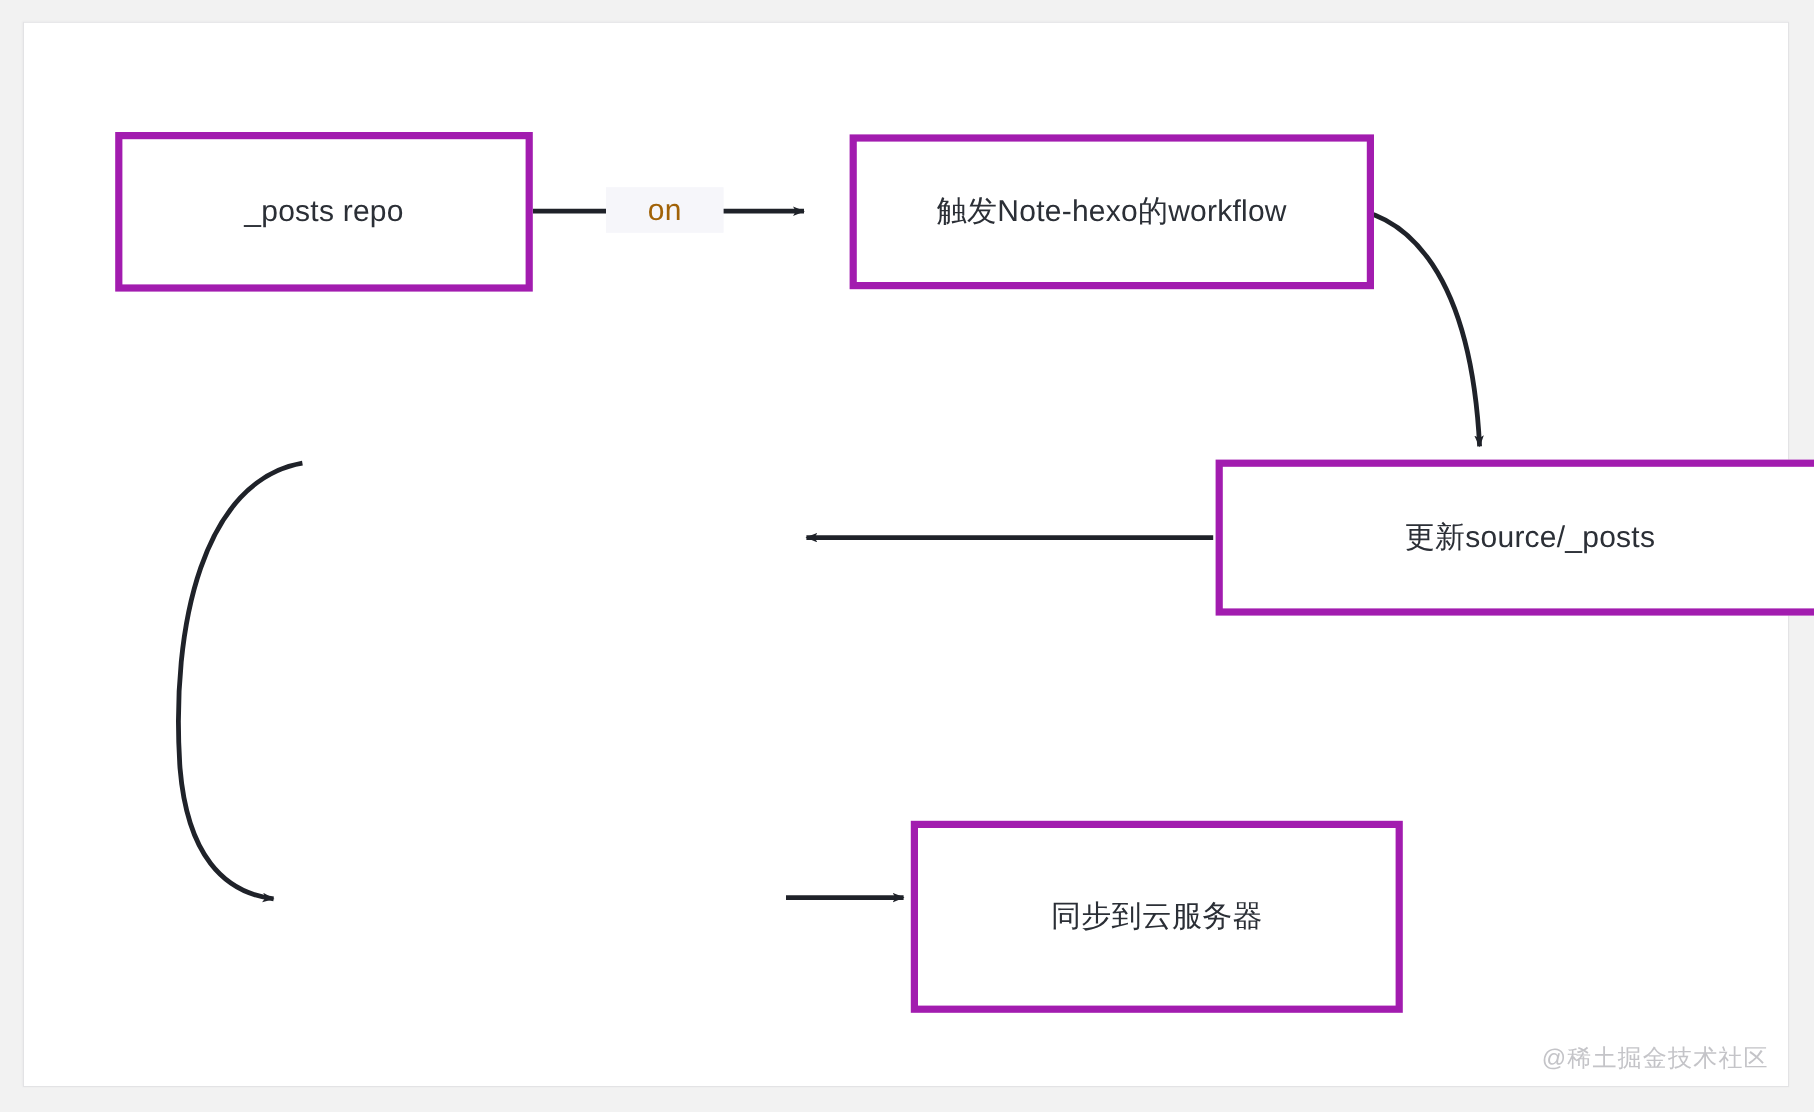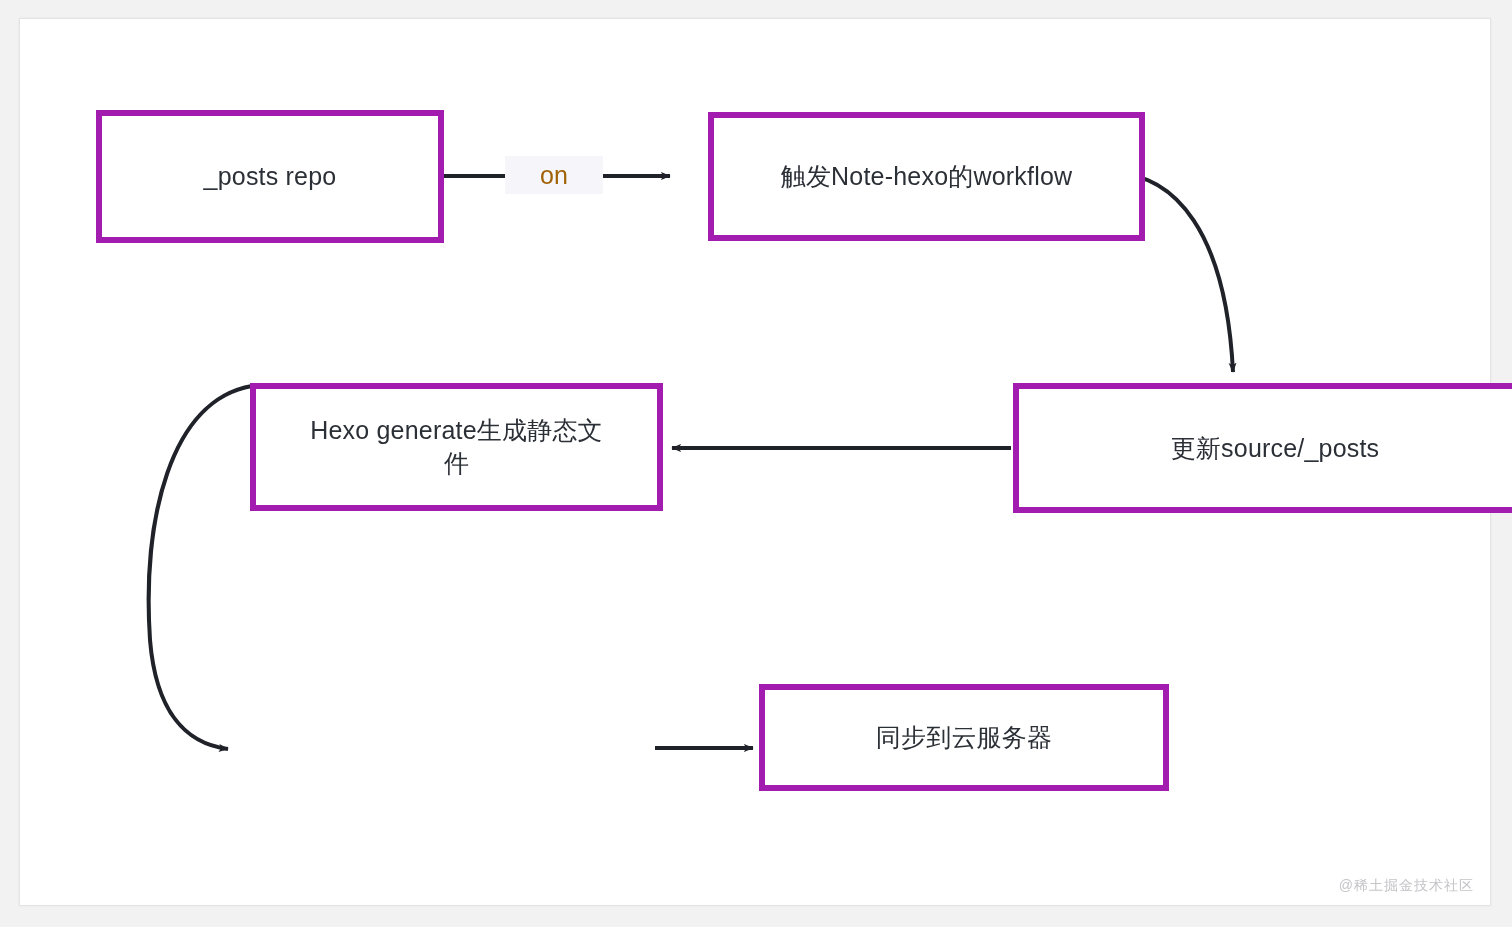--- a/index.html
+++ b/index.html
@@ -67,21 +67,21 @@
     justify-content: center;
     color: #a16207;
     font-size: 25px;
     letter-spacing: 0.2px;
   }
   #watermark {
     position: absolute;
     right: 38px;
     bottom: 32px;
     color: #c4c4c8;
-    font-size: 14px;
+    font-size: 20px;
     letter-spacing: 1px;
     user-select: none;
   }
 </style>
 </head>
 <body>
 
 <div id="page">
   <div id="canvas-frame"></div>
 
@@ -115,31 +115,27 @@
   </svg>
 
   <div class="node-box" style="left:96px; top:110px; width:348px; height:133px;">
     <span class="node-label">_posts repo</span>
   </div>
 
   <div class="node-box" style="left:676px; top:112px; width:437px; height:129px;margin-left:32px;">
     <span class="node-label">触发Note-hexo的workflow</span>
   </div>
 
-  <div class="node-box" style="left:250px; top:383px; width:413px; height:128px;">
-    <span class="node-label">Hexo generate生成静态文
-件</span>
-  </div>
 
   <div class="node-box" style="left:1013px; top:383px; width:524px; height:130px;">
     <span class="node-label">更新source/_posts</span>
   </div>
 
 
-  <div class="node-box" style="left:759px; top:684px; width:410px; height:107px;">
+  <div class="node-box" style="left:759px; top:684px; width:410px; height:160px;">
     <span class="node-label">同步到云服务器</span>
   </div>
 
   <div id="edge-label-on">
     <span>on</span>
   </div>
 
   <div id="watermark">@稀土掘金技术社区</div>
 </div>
 

